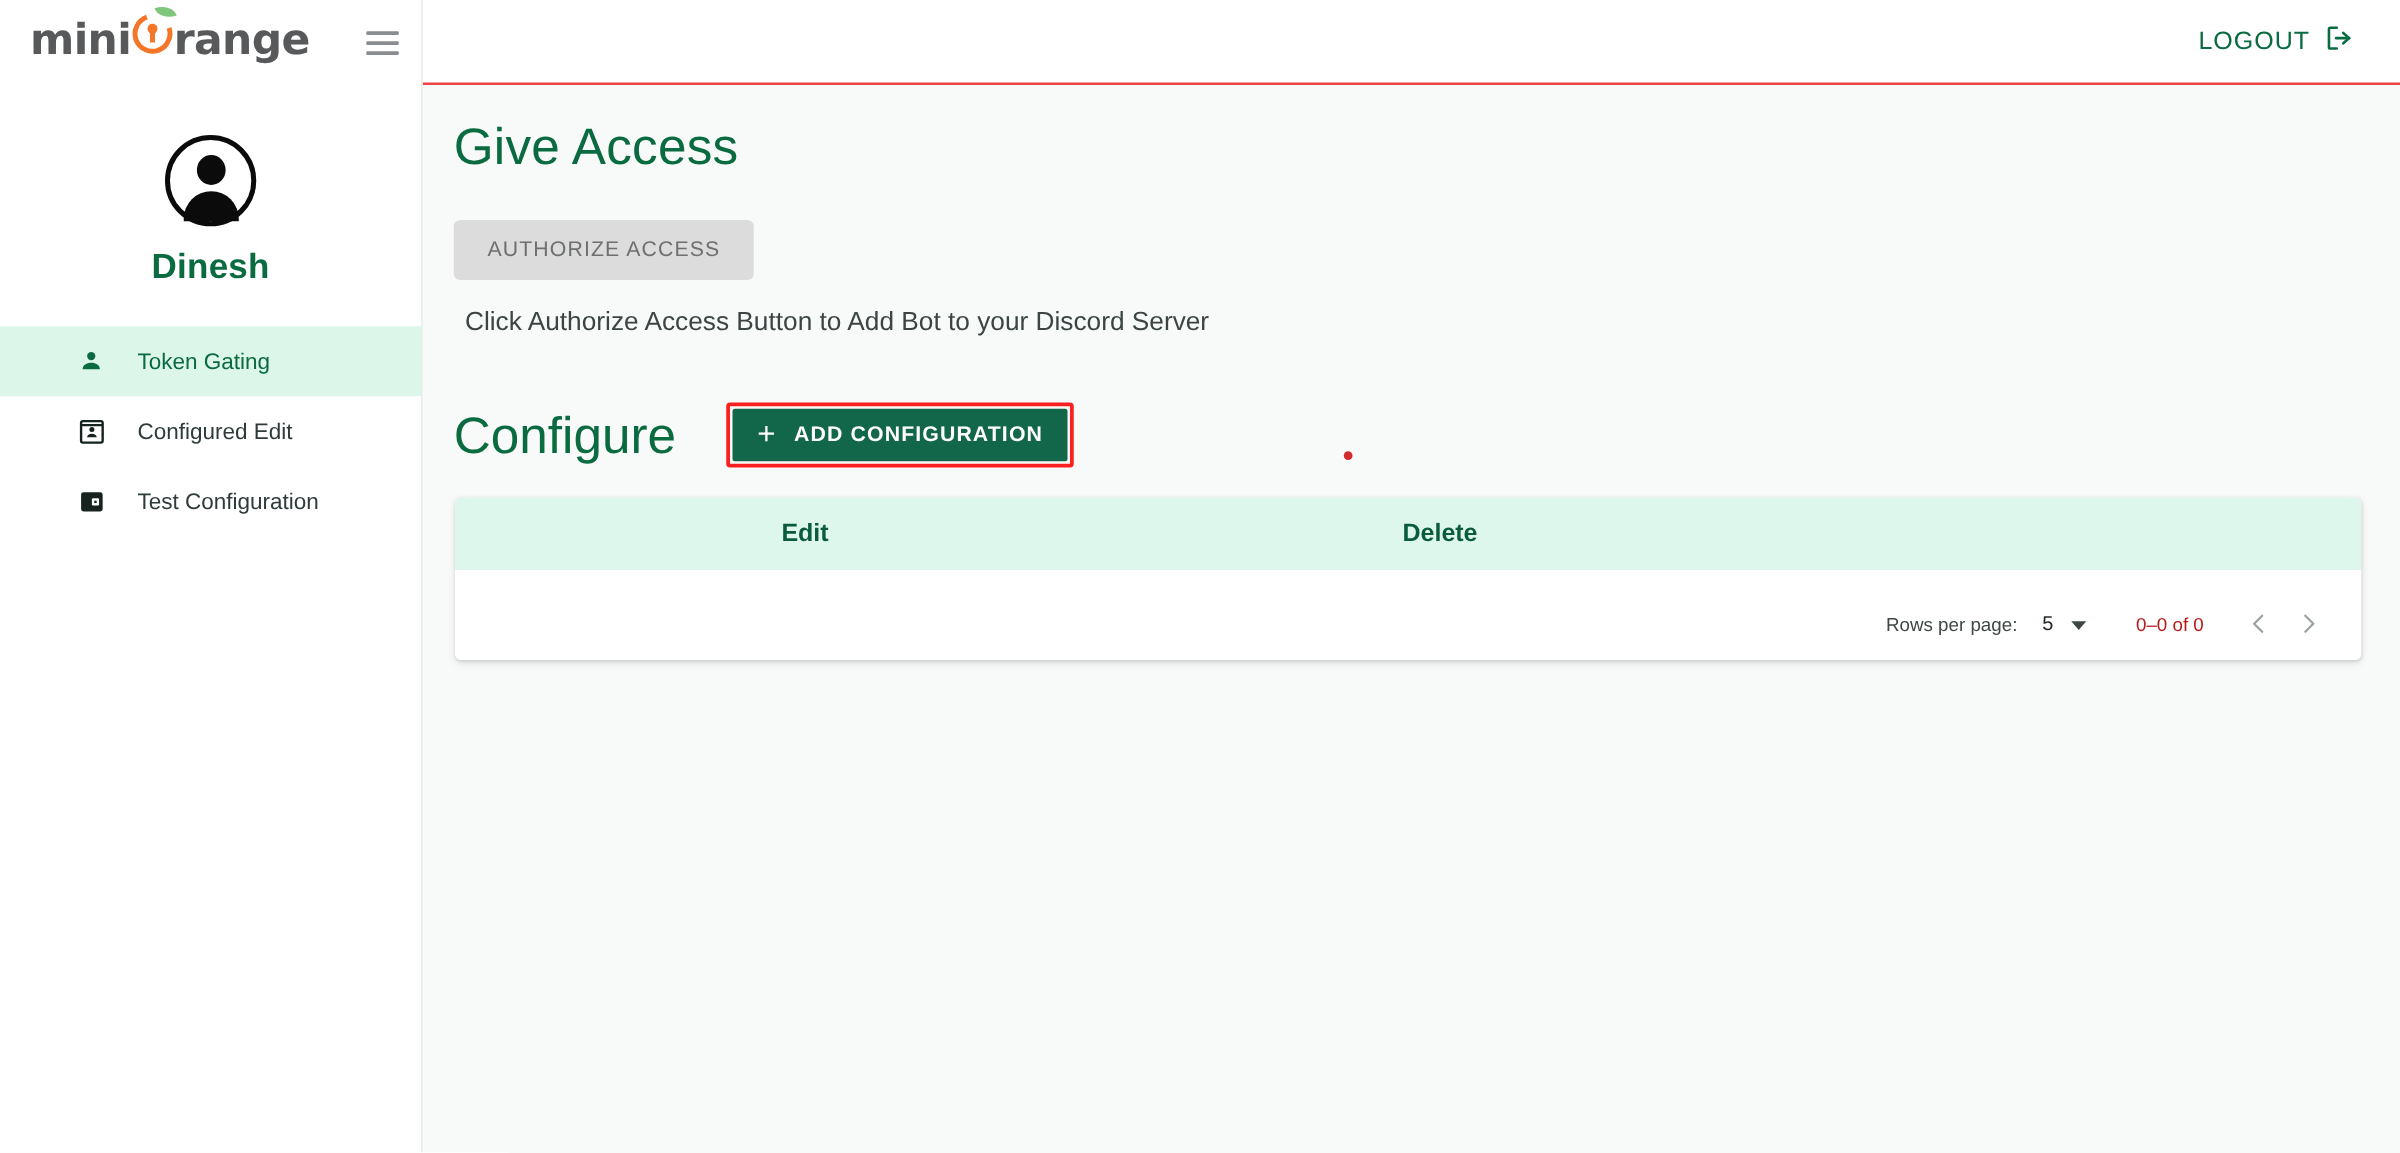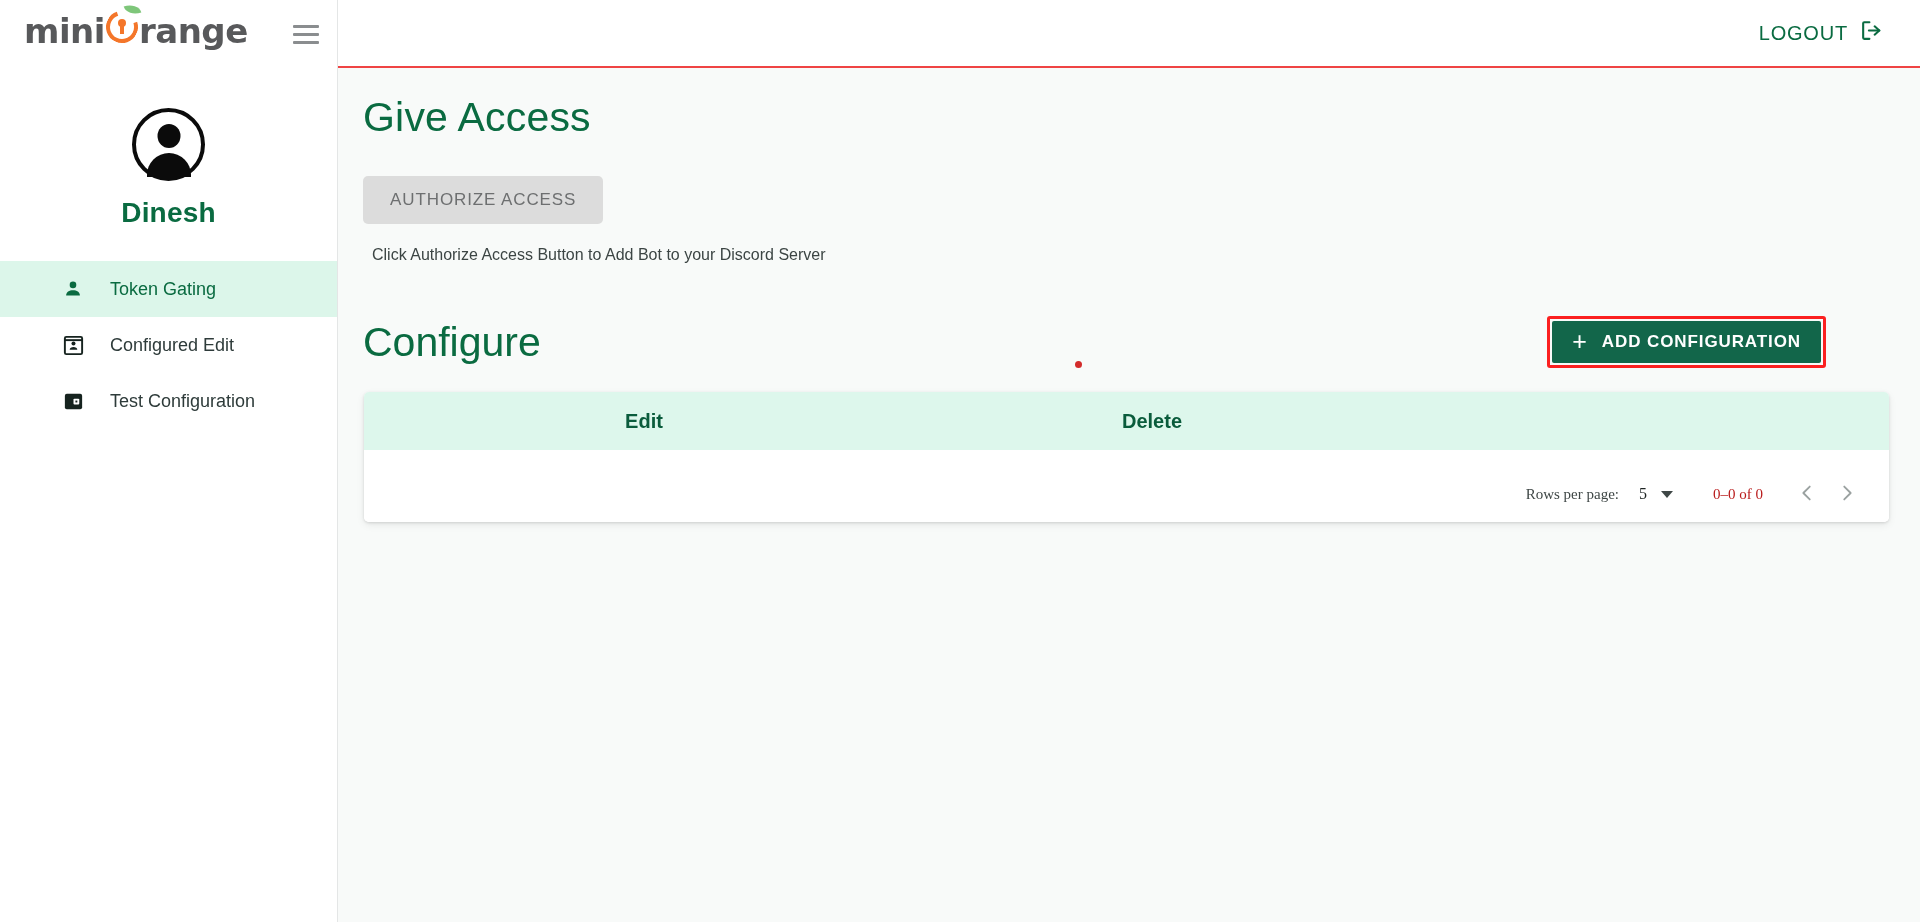--- a/index.html
+++ b/index.html
@@ -163,36 +163,36 @@
     height: 48px;
     font-size: 17px;
     letter-spacing: 0.9px;
     font-family: "Liberation Sans", sans-serif;
     cursor: pointer;
   }
 
   .hint {
     margin-top: 22px;
     margin-left: 9px;
-    font-size: 16px;
+    font-size: 21px;
     color: #3c4544;
     font-weight: 400;
   }
 
   .cursor-dot {
     position: absolute;
     left: 737px; top: 293px;
     width: 7px; height: 7px;
     border-radius: 50%;
     background: #d32b2b;
   }
 
   .configure-row {
     margin-top: 52px;
-    display: flex; align-items: center; justify-content: space-between;
+    display: flex; align-items: center; 
     padding-right: 66px;
     gap: 40px;
   }
   .configure-title {
     font-size: 41px;
     color: #0a6b41;
     font-weight: 400;
   }
   .add-config-wrap {
     border: 3px solid #fb2020;
@@ -240,21 +240,20 @@
   .th-delete { width: 456px; }
 
   .tbody { height: 72px; background: #ffffff; }
   .pagination {
     display: flex; align-items: center; justify-content: flex-end;
     gap: 0px;
     padding-right: 22px;
     margin-top: -56px;
     height: 56px;
     position: relative;
-    font-family: Liberation Serif, serif;
   }
   .rpp-label { font-size: 15px; color: #3f4746; margin-right: 20px; }
   .rpp-select {
     display: flex; align-items: center; gap: 14px;
     font-size: 16px; color: #1e2423; cursor: pointer;
     margin-right: 40px;
   }
   .caret {
     width: 0; height: 0;
     border-left: 6px solid transparent;

